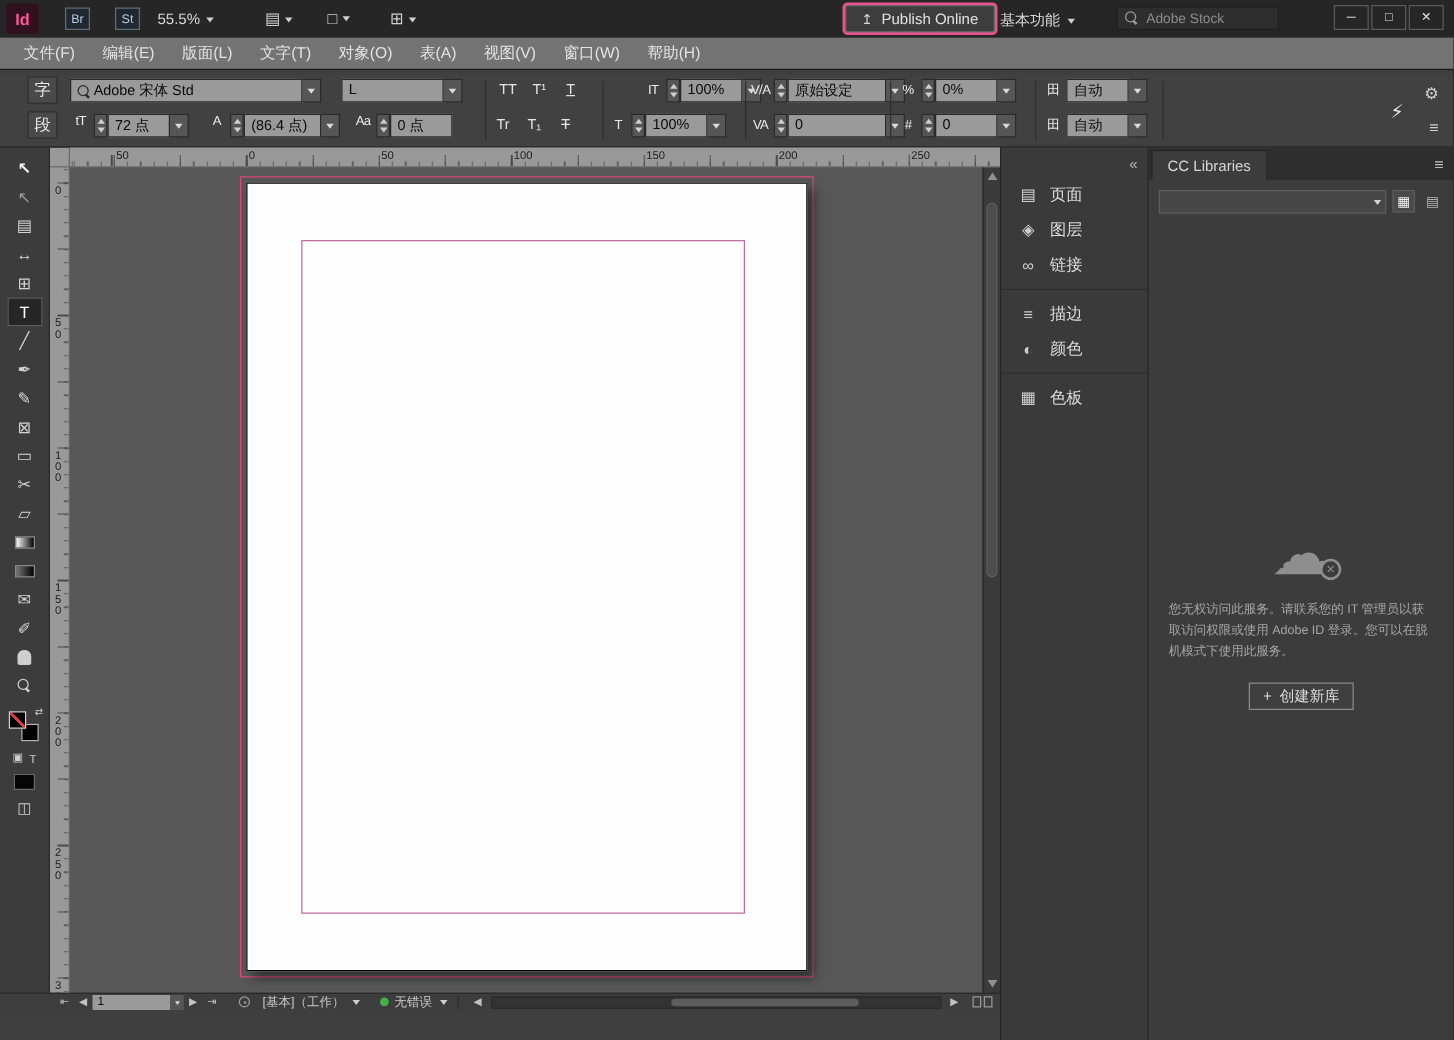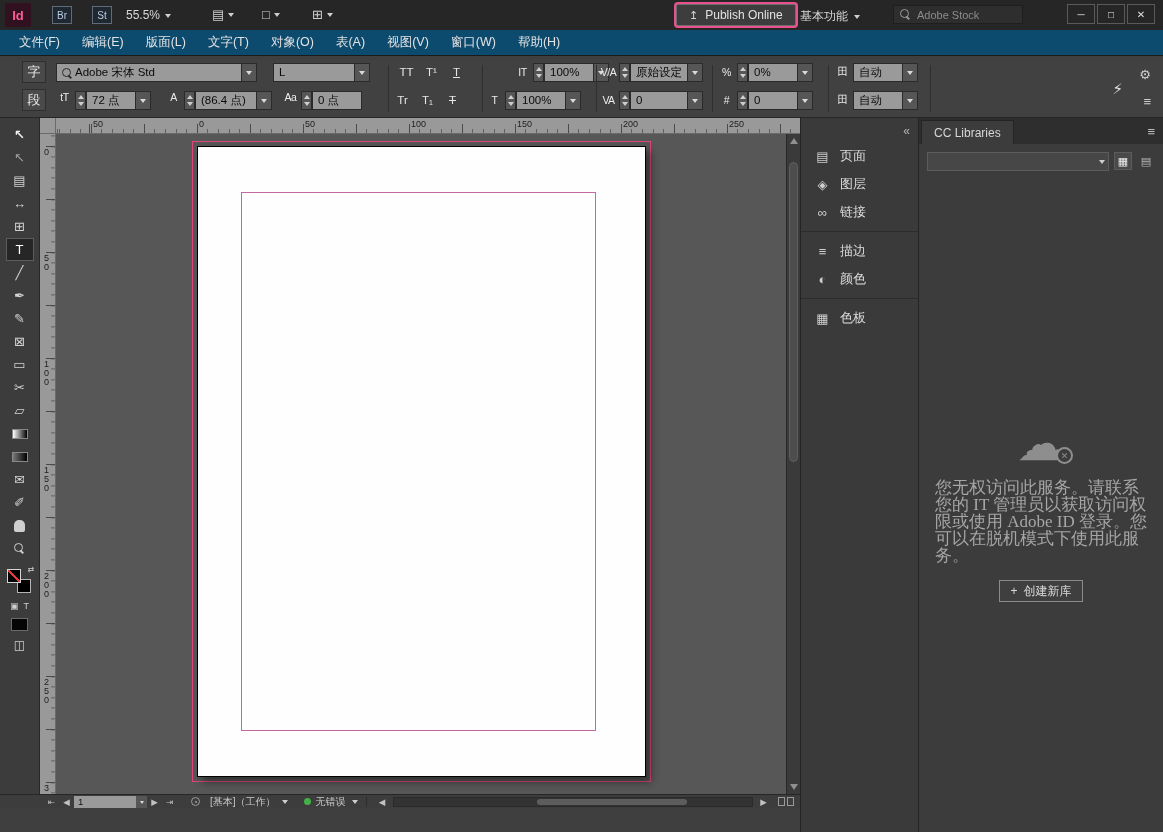--- a/index.html
+++ b/index.html
@@ -30,32 +30,32 @@
   .magicon { width:11px; height:11px; position:relative; display:inline-block; flex:none; }
   .magicon::before { content:""; position:absolute; left:0; top:0; width:7px; height:7px; border:1.5px solid #9a9a9a; border-radius:50%; }
   .magicon::after { content:""; position:absolute; width:4px; height:1.5px; background:#9a9a9a; transform:rotate(45deg); left:6px; top:8px; }
   .magicon.blue::before { border-color:#76aede; } .magicon.blue::after { background:#76aede; }
   .magicon.dark::before { border-color:#2c2c2c; } .magicon.dark::after { background:#2c2c2c; }
   .magicon.lite::before { border-color:#cfcfcf; } .magicon.lite::after { background:#cfcfcf; }
   .winbtns { position:absolute; right:8px; top:4px; display:flex; gap:2px; }
   .winbtn { width:28px; height:20px; border:1px solid #5a5a5a; display:flex; align-items:center; justify-content:center;
             font-size:10px; color:#e0e0e0; }
   
-  .menubar { height:26px; background:#0c4a6e; display:flex; padding-left:8px; border-bottom:1px solid #1a1a1a; }
+  .menubar { height:26px; background:#737373; display:flex; padding-left:8px; border-bottom:1px solid #1a1a1a; }
   .menu-item { padding:0 11px; font-size:12.5px; color:#e3e3e3; height:100%; display:flex; align-items:center; }
   
   .controlbar { position:relative; height:58px; background:#414141; border-bottom:1px solid #262626; }
   .ctl-row { position:relative; display:flex; align-items:center; height:24px; margin-top:4px; }
   .fmt-toggle { width:24px; height:22px; margin-left:22px; background:#4a4a4a; border:1px solid #2e2e2e;
                 color:#e8e8e8; font-size:13px; display:flex; align-items:center; justify-content:center; flex:none; }
   .fld { display:flex; align-items:flex-start; }
   .fld-icon { min-width:17px; text-align:center; color:#ececec; font-size:10.5px; margin-right:2px; letter-spacing:-0.5px; font-style:normal; }
   .fld-box { display:inline-flex; align-items:center; gap:4px; height:19px; background:#9a9a9a; border:1px solid #2a2a2a;
              padding:0 5px; color:#0b0b0b; font-size:11.5px; white-space:nowrap; overflow:hidden; }
-  .w186{width:186px} .w82{width:82px} .w50{width:50px} .w58{width:58px} .w62{width:62px}
+  .w186{width:186px} .w82{width:82px} .w50{width:50px} .w58{width:79px} .w62{width:62px}
   .dd { width:15px; height:19px; background:#565656; border:1px solid #2a2a2a; border-left:0;
         display:inline-flex; align-items:center; justify-content:center; }
   .dd::after { content:""; border:3.5px solid transparent; border-top:4.5px solid #dadada; margin-top:4px; }
   .spin { width:11px; height:19px; background:#565656; border:1px solid #2a2a2a; position:relative; display:inline-block; flex:none; }
   .spin::before { content:""; position:absolute; left:2px; top:3px; border:3px solid transparent; border-top:0; border-bottom:4px solid #cfcfcf; }
   .spin::after  { content:""; position:absolute; left:2px; bottom:3px; border:3px solid transparent; border-bottom:0; border-top:4px solid #cfcfcf; }
   .grp { position:absolute; display:flex; align-items:center; top:0; height:24px; }
   .tbtn { width:25px; height:21px; display:flex; align-items:center; justify-content:center; color:#e5e5e5; font-size:11.5px; }
   .u { text-decoration: underline; } .strike { text-decoration: line-through; }
   .vsep { position:absolute; top:5px; bottom:5px; width:1px; background:#2f2f2f; }
@@ -149,21 +149,21 @@
   .cc-view.plain { background:transparent; border-color:transparent; color:#b5b5b5; }
   .cc-search { height:21px; margin:2px 8px 0; background:#454545; border:1px solid #2c2c2c; display:flex;
                align-items:center; gap:6px; padding:0 6px; font-size:11px; color:#8f8f8f; }
   .cc-search .sp { flex:1; }
   .cc-body { flex:1; position:relative; }
   .cc-empty { position:absolute; left:0; right:0; top:248px; display:flex; flex-direction:column; align-items:center; }
   .cloudwrap { position:relative; margin-bottom:14px; }
   .cloud { font-size:48px; color:#8e8e8e; line-height:42px; }
   .cloudx { position:absolute; right:-8px; bottom:1px; width:17px; height:17px; border-radius:50%; border:2px solid #8e8e8e;
             background:#3c3c3c; color:#8e8e8e; font-size:9px; display:flex; align-items:center; justify-content:center; }
-  .cc-msg { width:212px; font-size:17px; line-height:17px; color:#a6a6a6;font-family:Liberation Serif, serif; }
+  .cc-msg { width:212px; font-size:10px; line-height:17px; color:#a6a6a6; }
   .cc-create { margin-top:16px; height:22px; padding:0 10px; border:1px solid #8a8a8a; background:#3f3f3f;
                color:#dadada; font-size:12px; display:flex; align-items:center; gap:6px; }
 </style>
 </head>
 <body>
 
 <div class="app">
 
   <div class="titlebar">
     <div class="logo">Id</div>

